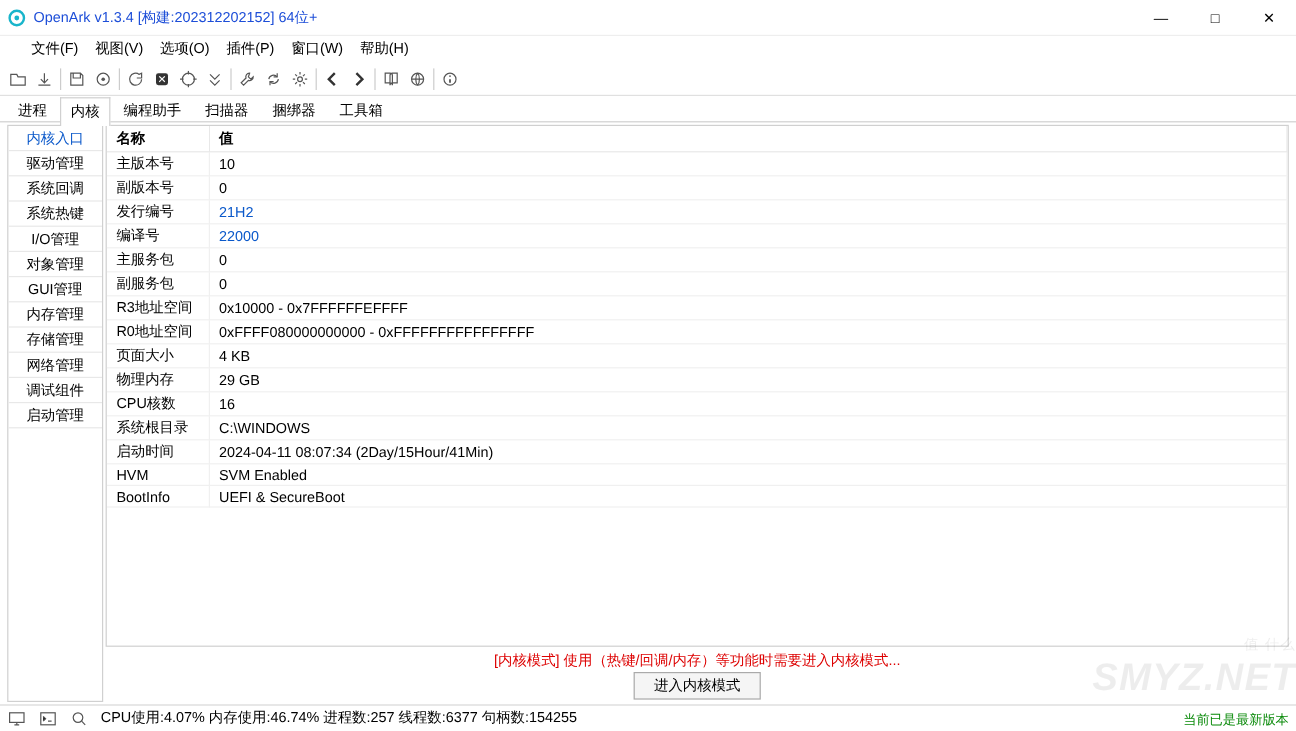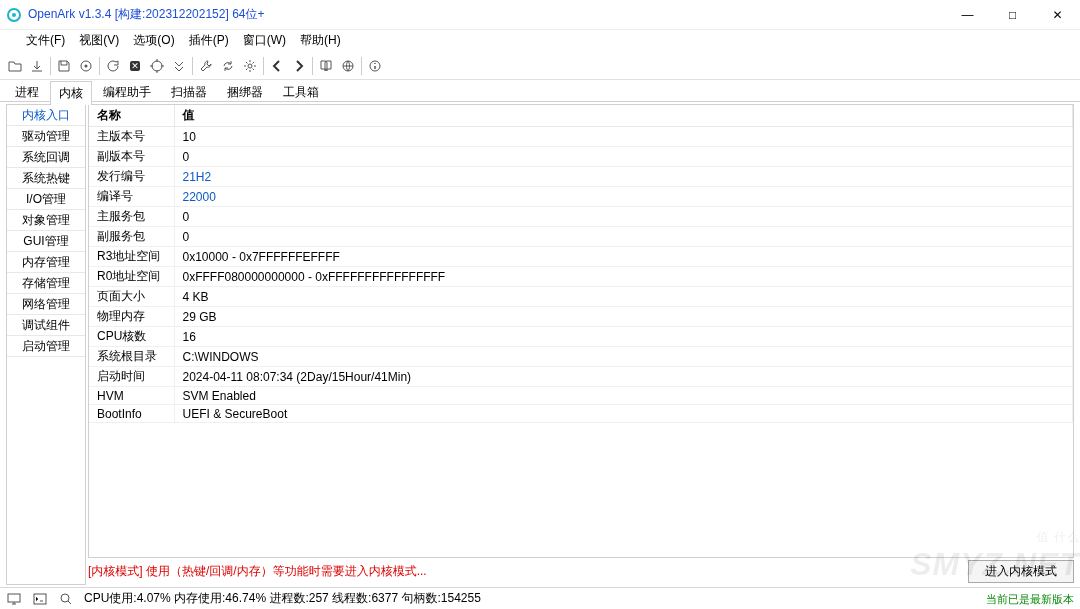--- a/index.html
+++ b/index.html
@@ -37,21 +37,21 @@
 .sidebar { width:80px; border:1px solid #d0d0d0; margin:2px 0 2px 6px; overflow:auto; }
 .sidebar .item { height:21px; line-height:21px; text-align:center; border-bottom:1px solid #e8e8e8; cursor:default; }
 .sidebar .item.active { color:#0a58ca; font-weight:500; }
 .main { flex:1; display:flex; flex-direction:column; margin:2px 6px 2px 2px; min-height:0; }
 .grid { flex:1; border:1px solid #d0d0d0; overflow:auto; }
 table { width:100%; border-collapse:collapse; }
 th { text-align:left; font-weight:700; background:#fff; border-right:1px solid #e8e8e8; border-bottom:1px solid #e8e8e8; padding:2px 8px; height:18px; position:sticky; top:0; }
 td { border-right:1px solid #f0f0f0; border-bottom:1px solid #f0f0f0; padding:1px 8px; height:18px; white-space:nowrap; }
 td.name { width:85px; }
 td.val.link { color:#0a58ca; }
-.hint-row { display:flex; align-items:center; justify-content:space-between; padding:2px 0; }
+.hint-row { display:flex; align-items:center; justify-content:space-between; padding:2px 0;flex-direction:column; }
 .hint { color:#d00; padding:1px 0; }
 .enter-btn { border:1px solid #aaa; background:#f5f5f5; padding:2px 16px; font-size:12px; cursor:default;font-family:Liberation Serif, serif; }
 .statusbar { height:22px; border-top:1px solid #d8d8d8; display:flex; align-items:center; padding:0 6px; gap:10px; position:relative; }
 .statusbar .sb-ico { width:16px; height:16px; display:flex; align-items:center; justify-content:center; color:#555; }
 .statusbar .grow { flex:1; }
 .watermark {
   position:absolute; right:0; bottom:26px;
   font-size:32px; font-weight:700; color:rgba(0,0,0,0.07);
   font-style:italic; pointer-events:none; letter-spacing:1px;
 }

